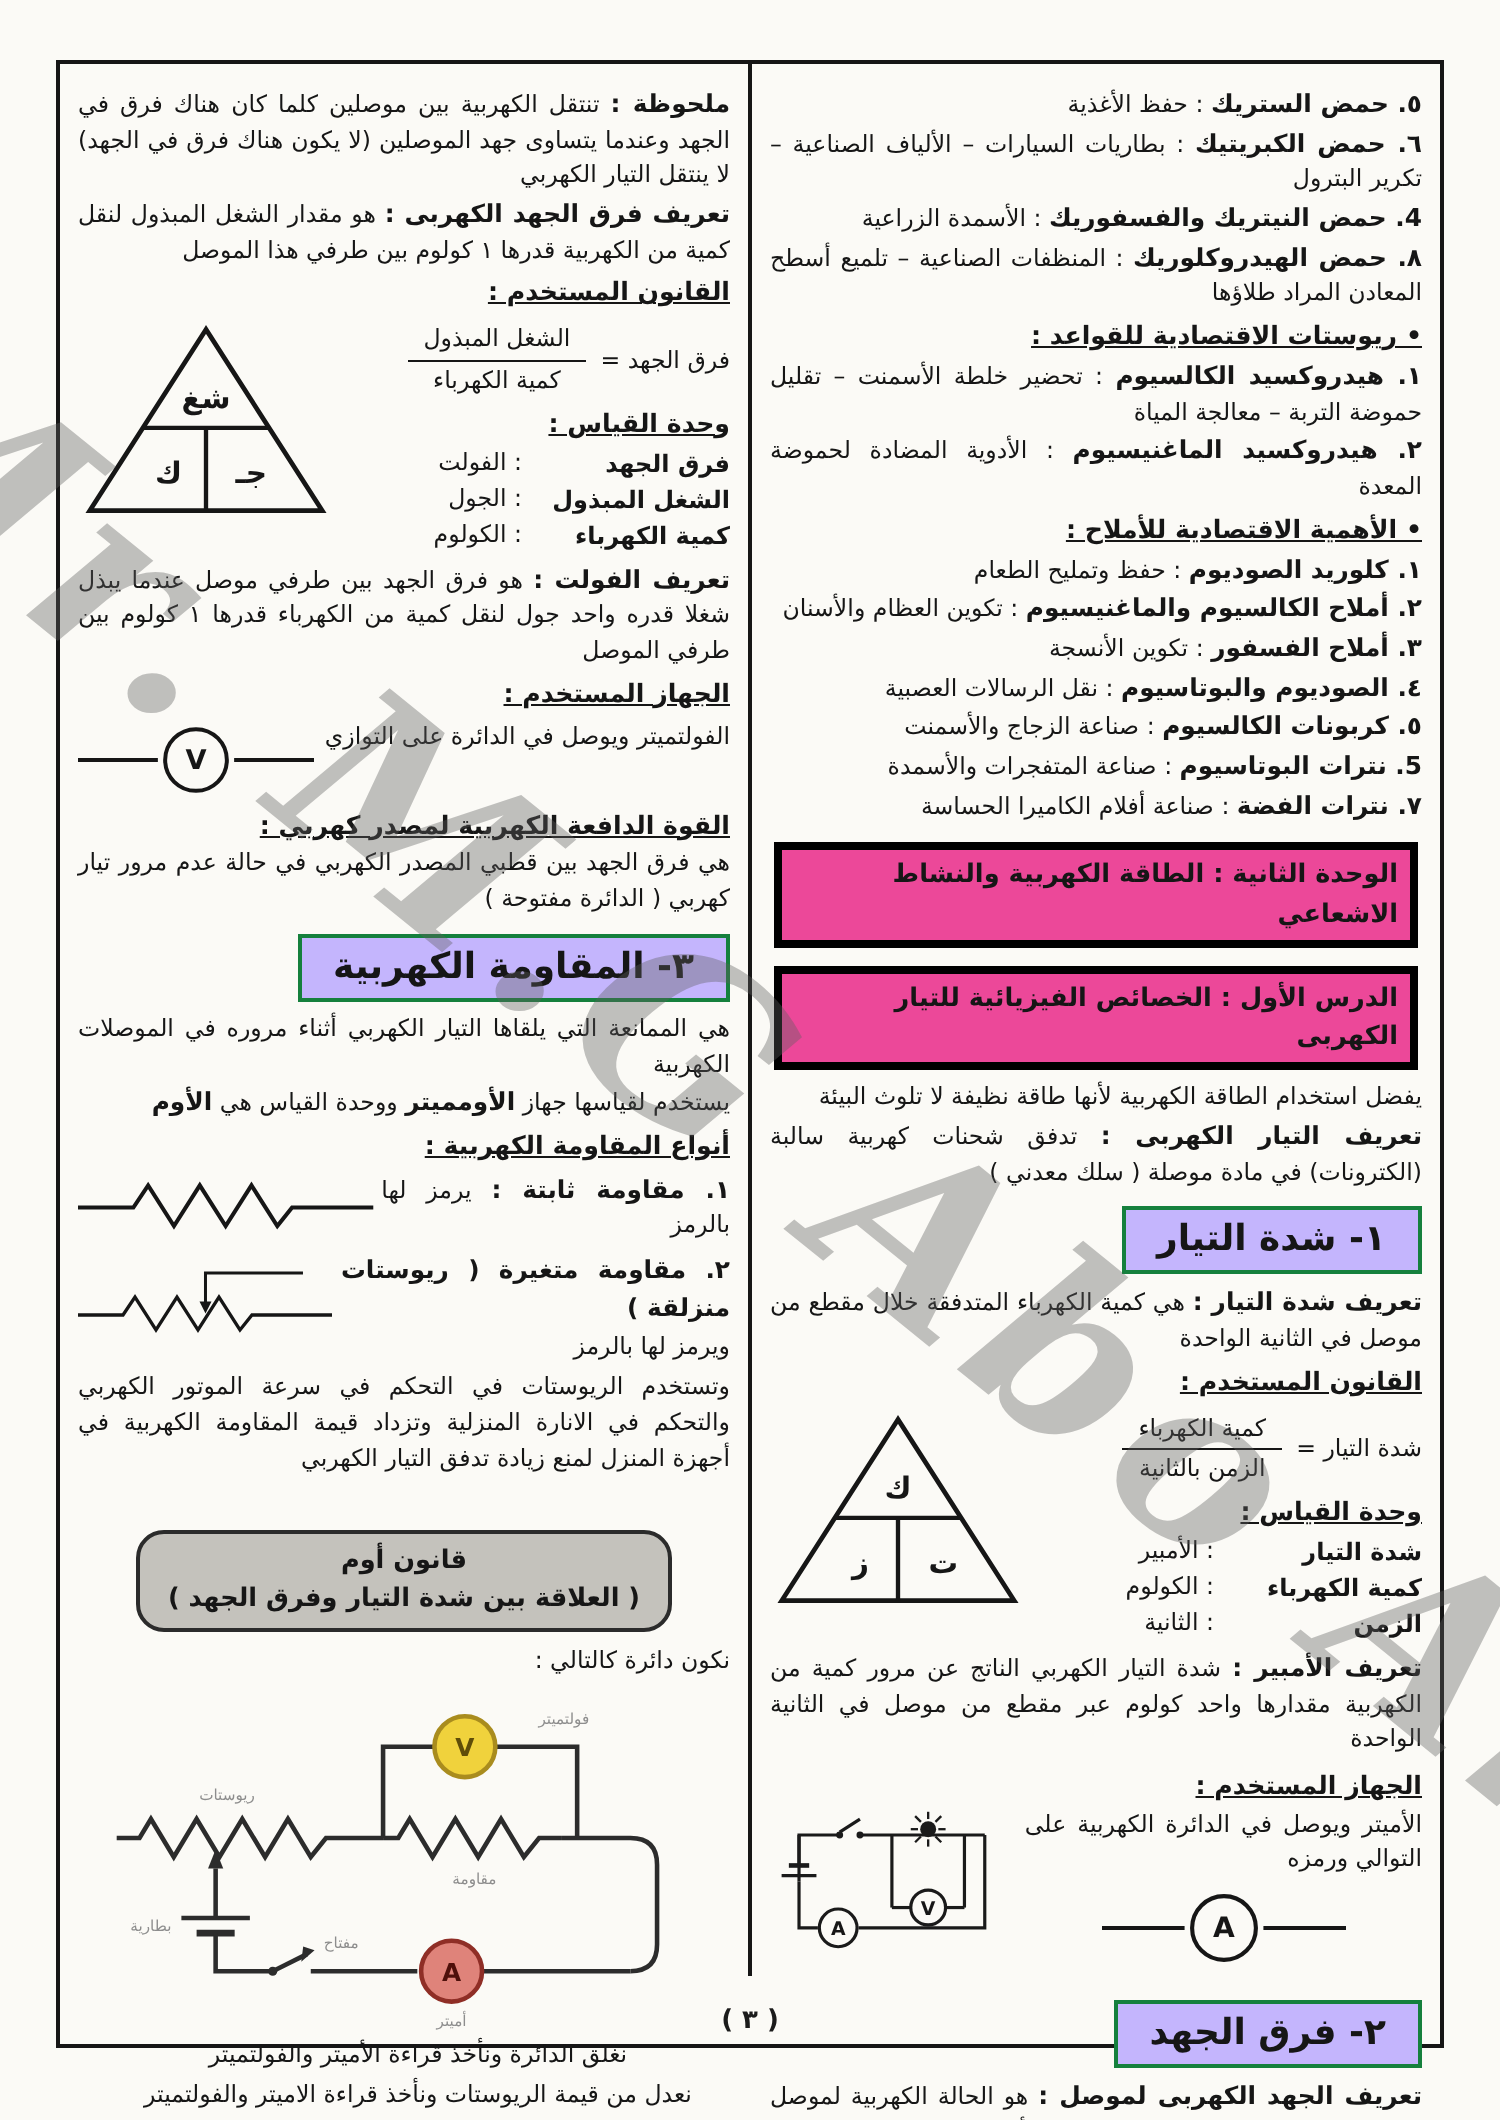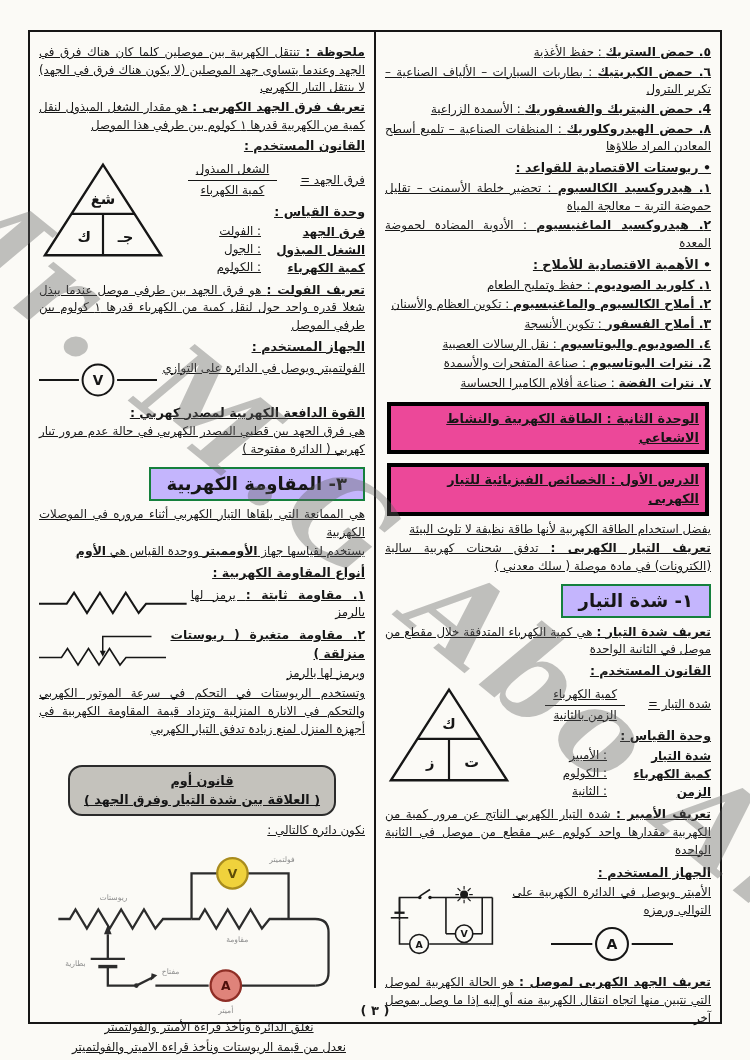--- a/index.html
+++ b/index.html
@@ -16,21 +16,21 @@
   .border-box {
     position:absolute; left:28px; top:30px; width:694px; height:994px;
     border:2.5px solid #161616; background:transparent; pointer-events:none;
   }
   .columns {
     position:absolute; left:30px; top:32px; width:690px; height:952px;
     display:flex; flex-direction:row-reverse;
   }
   .col {
     width:344px; padding:10px 9px 0 9px; direction:rtl; text-align:right;
-    font-size:11.8px; line-height:1.5; color:#161616;text-decoration:underline;
+    font-size:11.8px; line-height:1.5; color:#161616;
   }
   .divider { width:2px; background:#161616; height:956px; }
   .para { margin:1px 0; text-align:justify; text-align-last:right; }
   .para b { font-size:12.4px; }
   .head {
     font-weight:bold; text-decoration:underline; font-size:12.6px;
     margin:3px 0 1px;
   }
   .title-box {
     background:#ec4899; border:4px solid #000000; font-weight:bold;
@@ -40,21 +40,21 @@
     display:inline-block; background:#c4b5fd; border:2px solid #15803d;
     font-weight:bold; font-size:18px; padding:1px 16px 2px; margin:7px 0 4px;
   }
   .ohm-box {
     width:82%; margin:27px auto 6px; background:#c4c2bc;
     border:2.5px solid #2b2b2b; border-radius:14px; text-align:center;
     font-weight:bold; font-size:12.8px; padding:4px 6px; line-height:1.5;
   }
   .row { display:flex; gap:4px; align-items:flex-start; margin:2px 0; }
   .grow { flex:1 1 auto; min-width:0; }
-  .equation { display:flex; align-items:center; gap:23px; margin:3px 0 2px; }
+  .equation { display:flex; align-items:center; gap:7px; margin:3px 0 2px; }
   .frac { display:inline-flex; flex-direction:column; text-align:center; font-size:11.8px; }
   .frac .num { border-bottom:1.6px solid #161616; padding:0 8px 1px; }
   .frac .den { padding-top:1px; }
   .units { margin:1px 0 2px; }
   .unit-row { display:flex; margin:0; }
   .unit-row b { min-width:104px; font-size:12px; }
   .steps { padding-left:14px; text-align:center; text-align-last:center; margin:2px 0; }
   .page-num {
     position:absolute; left:0; right:0; bottom:42px; text-align:center;
     font-size:13px; font-weight:bold; color:#1b1b1b;
@@ -108,22 +108,23 @@
       <div>
 
           <p class="para"><b>١. كلوريد الصوديوم</b><span> : حفظ وتمليح الطعام</span></p>
 
           <p class="para"><b>٢. أملاح الكالسيوم والماغنيسيوم</b><span> : تكوين العظام والأسنان</span></p>
 
           <p class="para"><b>٣. أملاح الفسفور</b><span> : تكوين الأنسجة</span></p>
 
           <p class="para"><b>٤. الصوديوم والبوتاسيوم</b><span> : نقل الرسالات العصبية</span></p>
 
-
-          <p class="para"><b>2. نترات البوتاسيوم</b><span> : صناعة المتفجرات والأسمدة</span></p>
+          <p class="para"><b>٥. كربونات الكالسيوم</b><span> : صناعة الزجاج والأسمنت</span></p>
+
+          <p class="para"><b>5. نترات البوتاسيوم</b><span> : صناعة المتفجرات والأسمدة</span></p>
 
           <p class="para"><b>٧. نترات الفضة</b><span> : صناعة أفلام الكاميرا الحساسة</span></p>
         </div>
 
       <div class="title-box">الوحدة الثانية : الطاقة الكهربية والنشاط الاشعاعي</div>
       <div class="title-box">الدرس الأول : الخصائص الفيزيائية للتيار الكهربى</div>
 
       <p class="para">يفضل استخدام الطاقة الكهربية لأنها طاقة نظيفة لا تلوث البيئة</p>
       <p class="para"><b>تعريف التيار الكهربى :</b><span> تدفق شحنات كهربية سالبة (الكترونات) في مادة موصلة ( سلك معدني )</span></p>
 
@@ -214,20 +215,21 @@
                 <line x1="104" y1="33" x2="100" y2="37"></line>
             </g>
           </g>
           <circle cx="109" cy="82" r="12" fill="#fbfaf6" stroke="#1a1a1a" stroke-width="2.2"></circle>
           <text x="109" y="87" text-anchor="middle" class="meter-letter" style="font-size:13px">V</text>
           <circle cx="47" cy="96" r="13" fill="#fbfaf6" stroke="#1a1a1a" stroke-width="2.2"></circle>
           <text x="47" y="101" text-anchor="middle" class="meter-letter" style="font-size:13px">A</text>
         </svg>
       </div>
 
+      <div><span class="sec-box">٢- فرق الجهد</span></div>
 
       <p class="para"><b>تعريف الجهد الكهربى لموصل :</b><span> هو الحالة الكهربية لموصل التي نتبين منها اتجاه انتقال الكهربية منه أو إليه إذا ما وصل بموصل آخر</span></p>
 
     </div>
 
     <div class="divider"></div>
 
     <div class="col">
 
       <p class="para"><b>ملحوظة :</b><span> تنتقل الكهربية بين موصلين كلما كان هناك فرق في الجهد وعندما يتساوى جهد الموصلين (لا يكون هناك فرق في الجهد) لا ينتقل التيار الكهربي</span></p>

